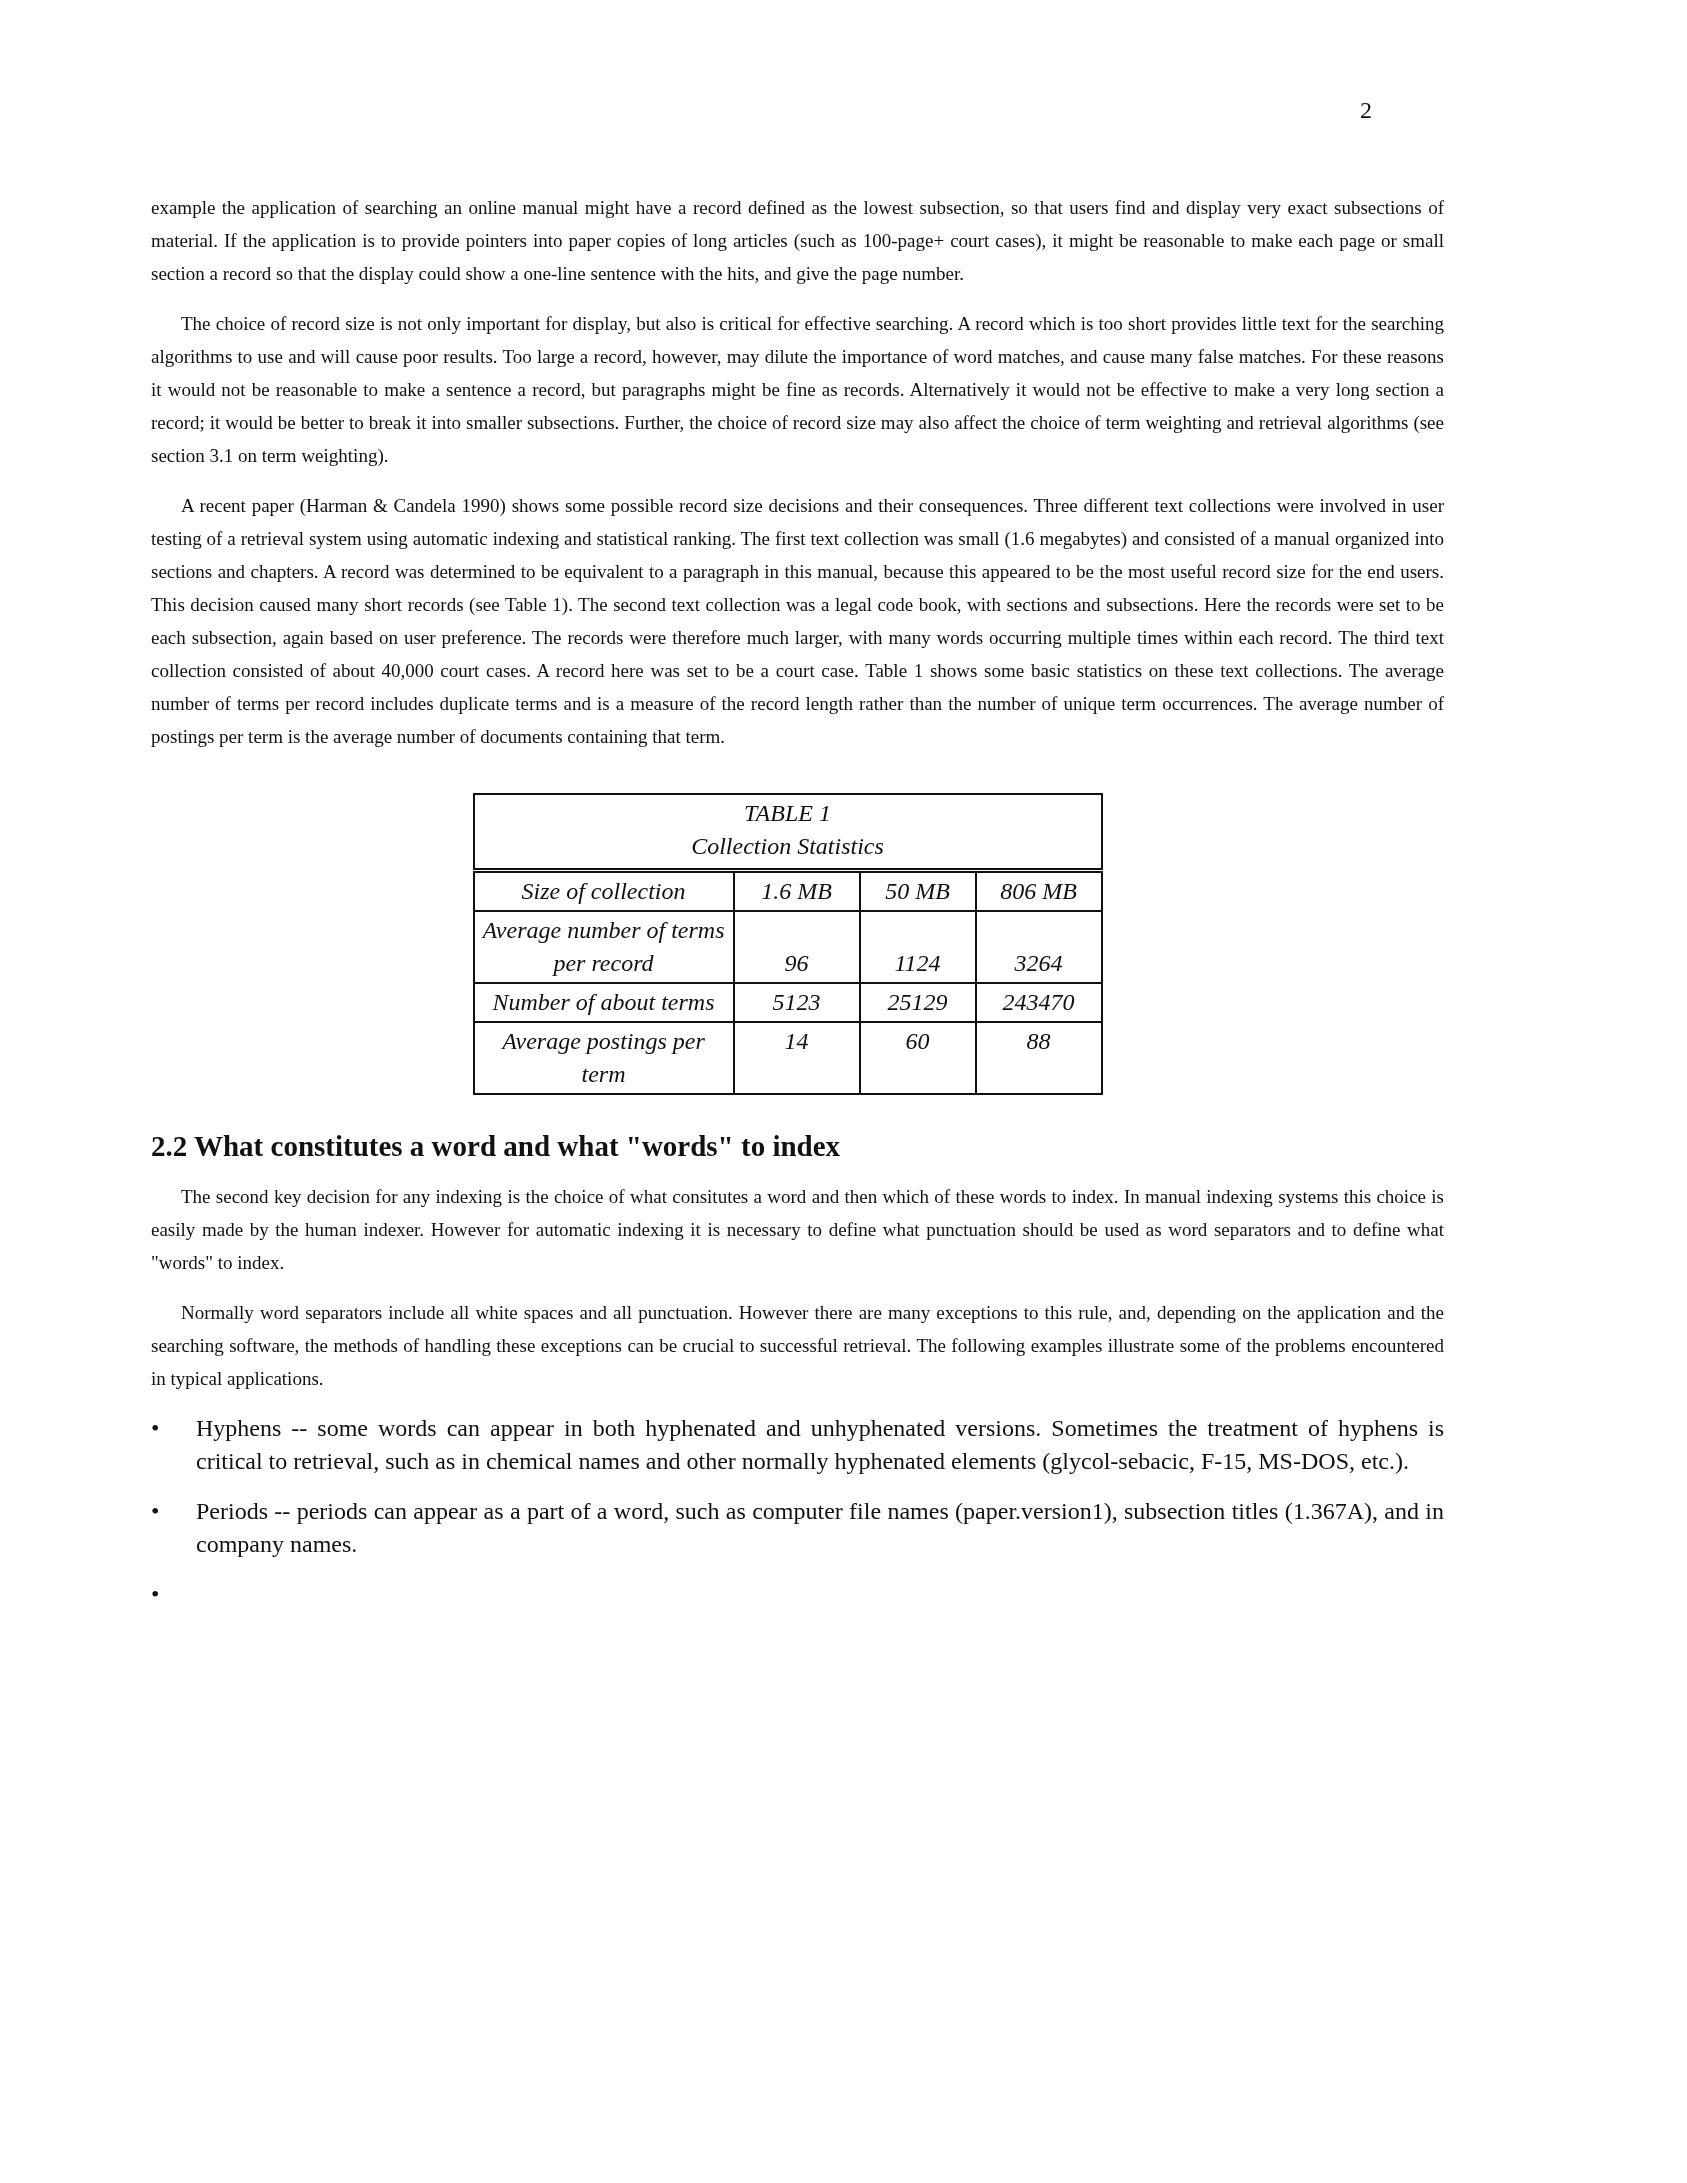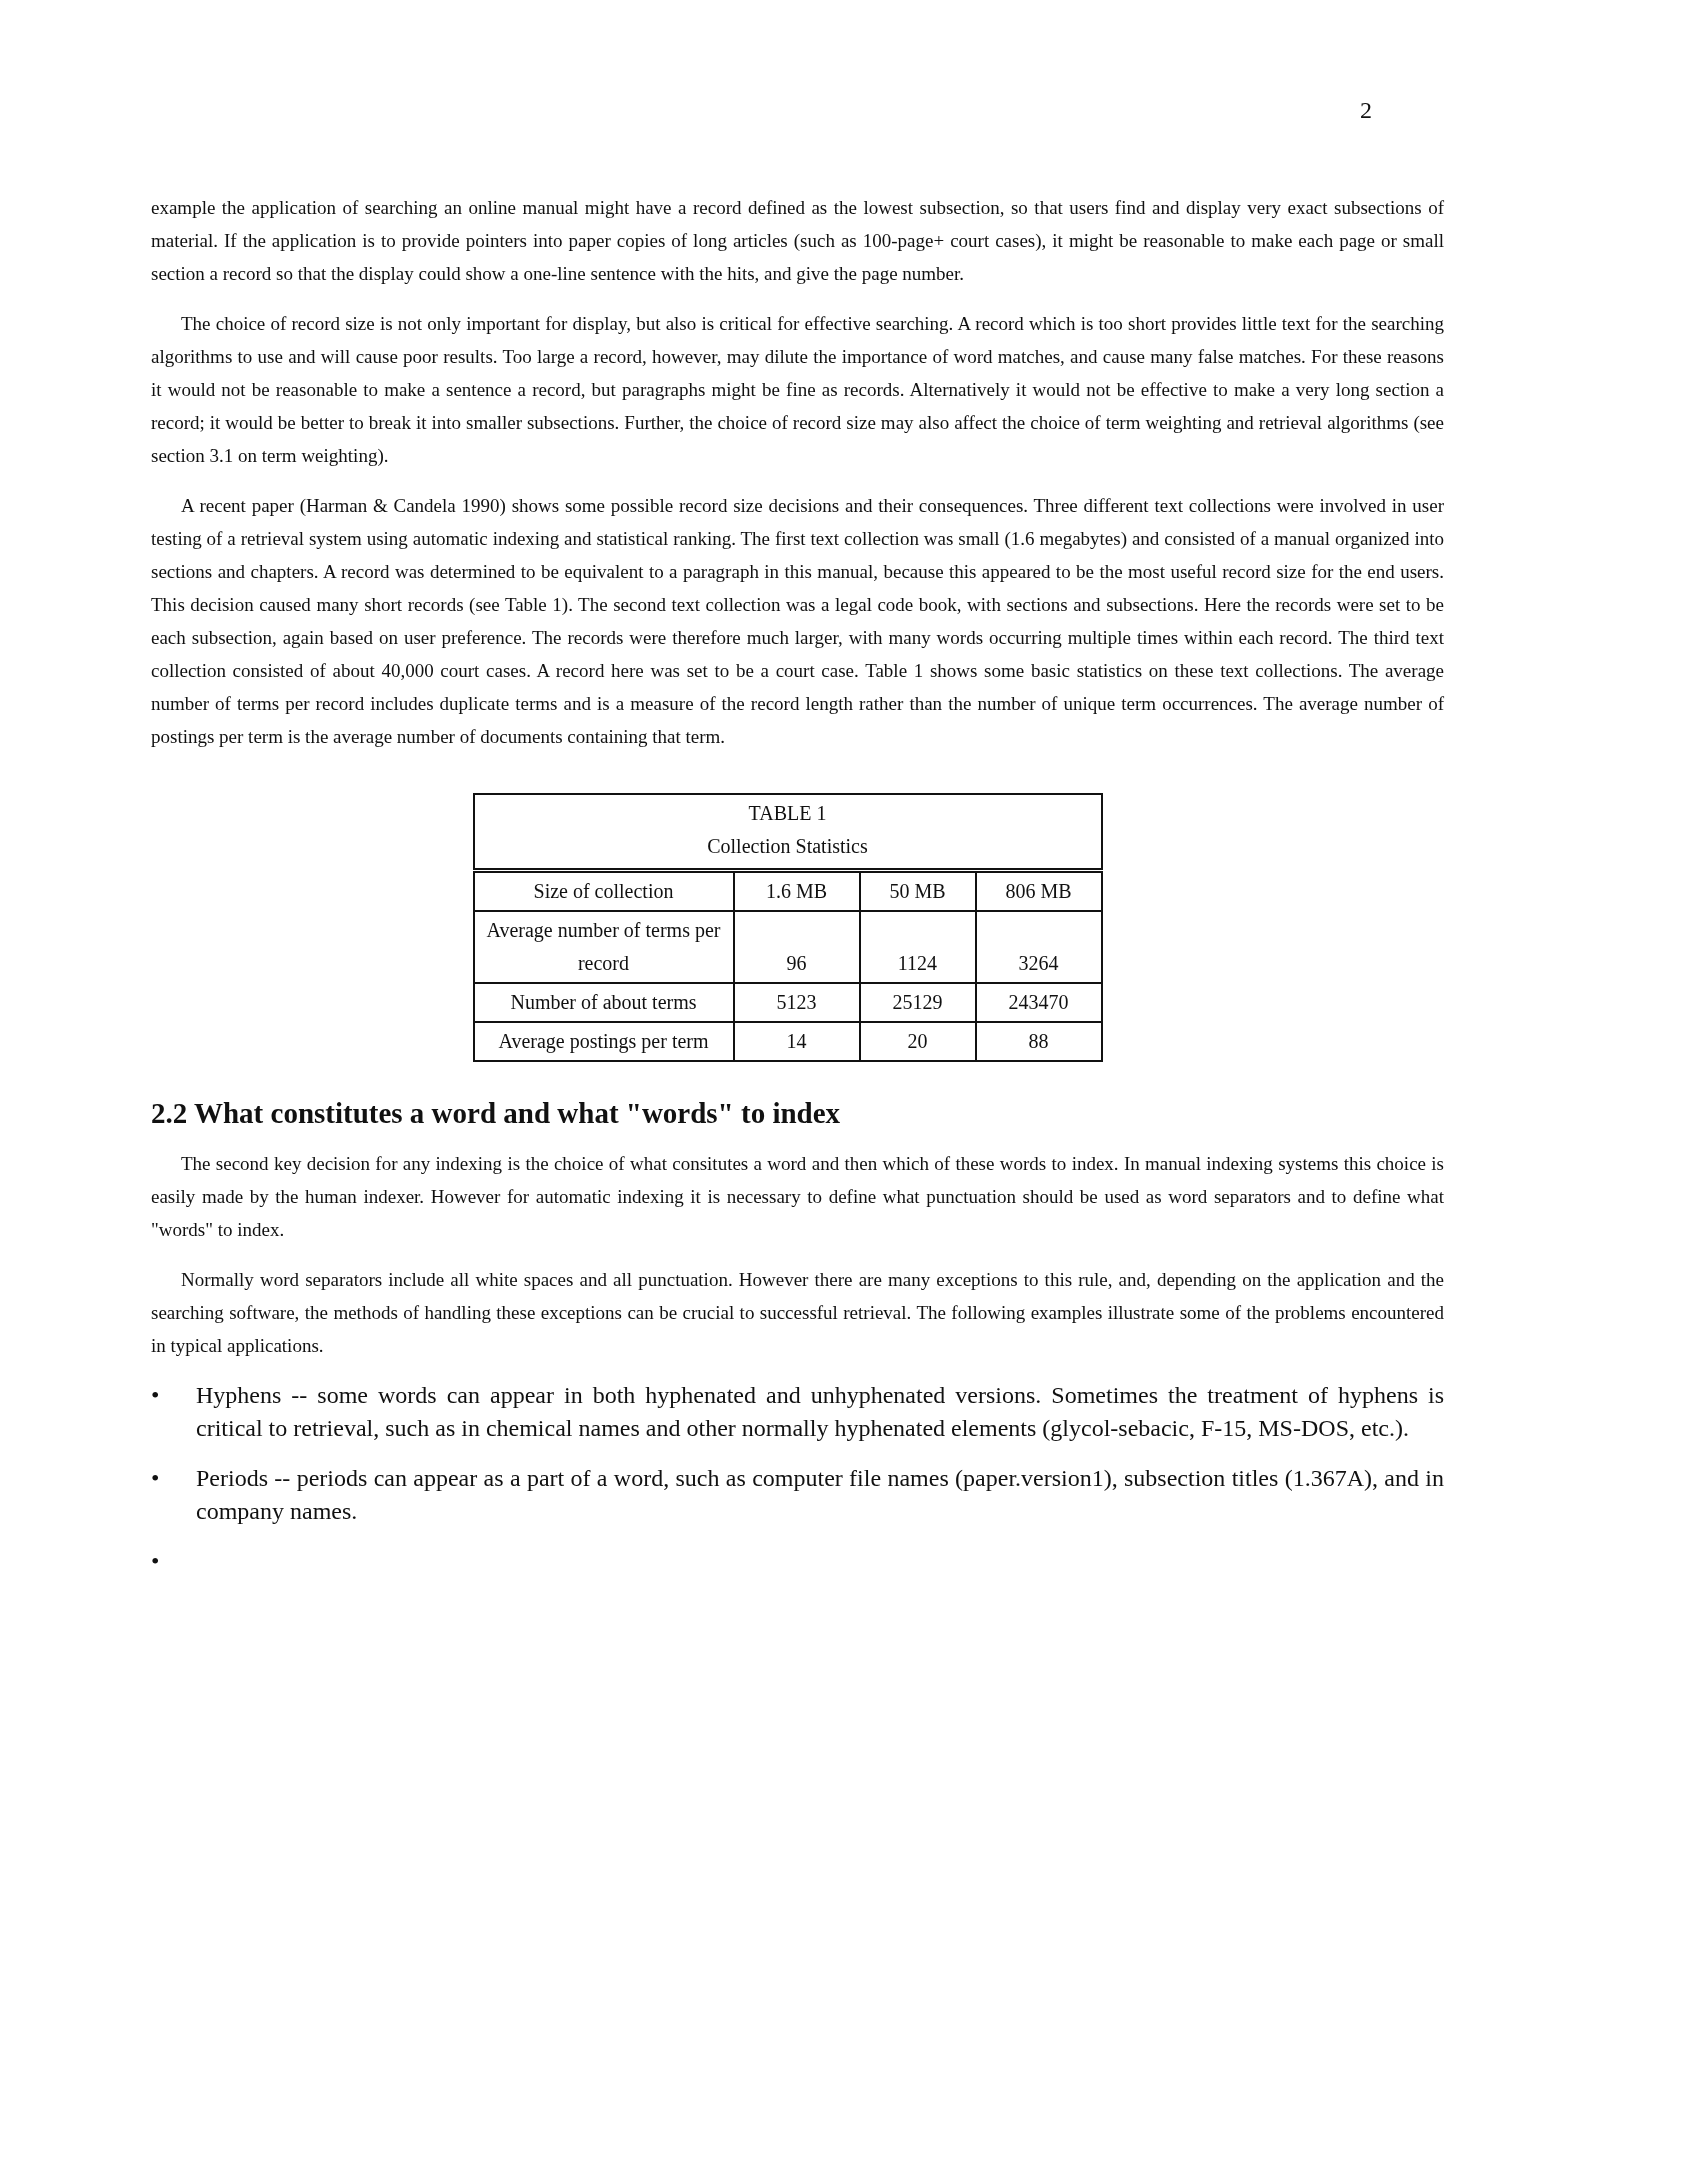--- a/index.html
+++ b/index.html
@@ -3,21 +3,21 @@
 <meta charset="utf-8">
 <style>
   html, body { margin: 0; padding: 0; background: #ffffff; }
   body { width: 1687px; height: 2183px; position: relative; overflow: hidden;
          font-family: "Liberation Serif", "DejaVu Serif", serif; color: #111; }
   .page-number { position: absolute; left: 1360px; top: 97px; font-size: 24px; }
   .content { position: absolute; left: 151px; top: 191px; width: 1293px; }
   p { margin: 0 0 17px 0; font-size: 19px; line-height: 33px; text-align: justify; }
   p.indent { text-indent: 30px; }
   .table-wrap { display: flex; justify-content: center; margin: 40px 0 35px -20px; }
-  table { border-collapse: collapse; border: 2.5px solid #111; font-size: 20px; line-height: 33px; }
+  table { border-collapse: collapse; border: 2.5px solid #111; font-size: 24px; line-height: 33px; font-style: italic; }
   td, th { border: 2px solid #111; text-align: center; vertical-align: top; padding: 2px 5px; }
   th.caption { font-weight: normal; padding: 2px 0 5px 0; border-bottom: 5px double #111; }
   td.label { width: 248px; }
   td.val { width: 114px; }
   td.val.wide { width: 104px; }
   td.bottom { vertical-align: bottom; }
   h2 { font-size: 29px; font-weight: bold; margin: 0 0 17px 0; line-height: 33px; }
   ul { list-style: none; margin: 0; padding: 0; }
   li { position: relative; padding-left: 45px; font-size: 24px; line-height: 33px;
        text-align: justify; margin-bottom: 17px; }
@@ -56,21 +56,21 @@
       </tr>
       <tr>
         <td class="label">Number of about terms</td>
         <td class="val">5123</td>
         <td class="val wide">25129</td>
         <td class="val">243470</td>
       </tr>
       <tr>
         <td class="label">Average postings per term</td>
         <td class="val">14</td>
-        <td class="val wide">20</td>
+        <td class="val wide">60</td>
         <td class="val">88</td>
       </tr>
     </tbody>
       </table>
   </div>
 
   <h2>2.2  What constitutes a word and what "words" to index</h2>
   <p class="indent">The second key decision for any indexing is the choice of what consitutes a word and then which of these words to index.  In manual indexing systems this choice is easily made by the human indexer.  However for automatic indexing it is necessary to define what punctuation should be used as word separators and to define what "words" to index.</p>
   <p class="indent">Normally word separators include all white spaces and all punctuation.  However there are many exceptions to this rule, and, depending on the application and the searching software, the methods of handling these exceptions can be crucial to successful retrieval.  The following examples illustrate some of the problems encountered in typical applications.</p>
 

